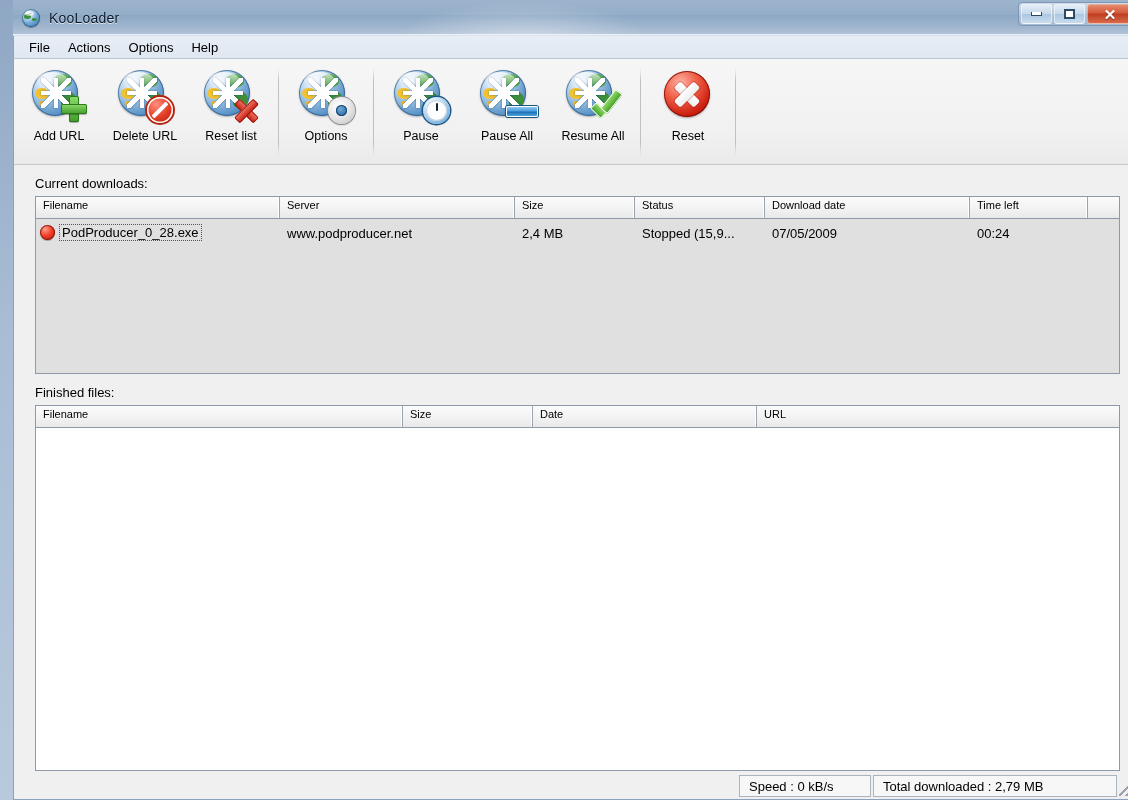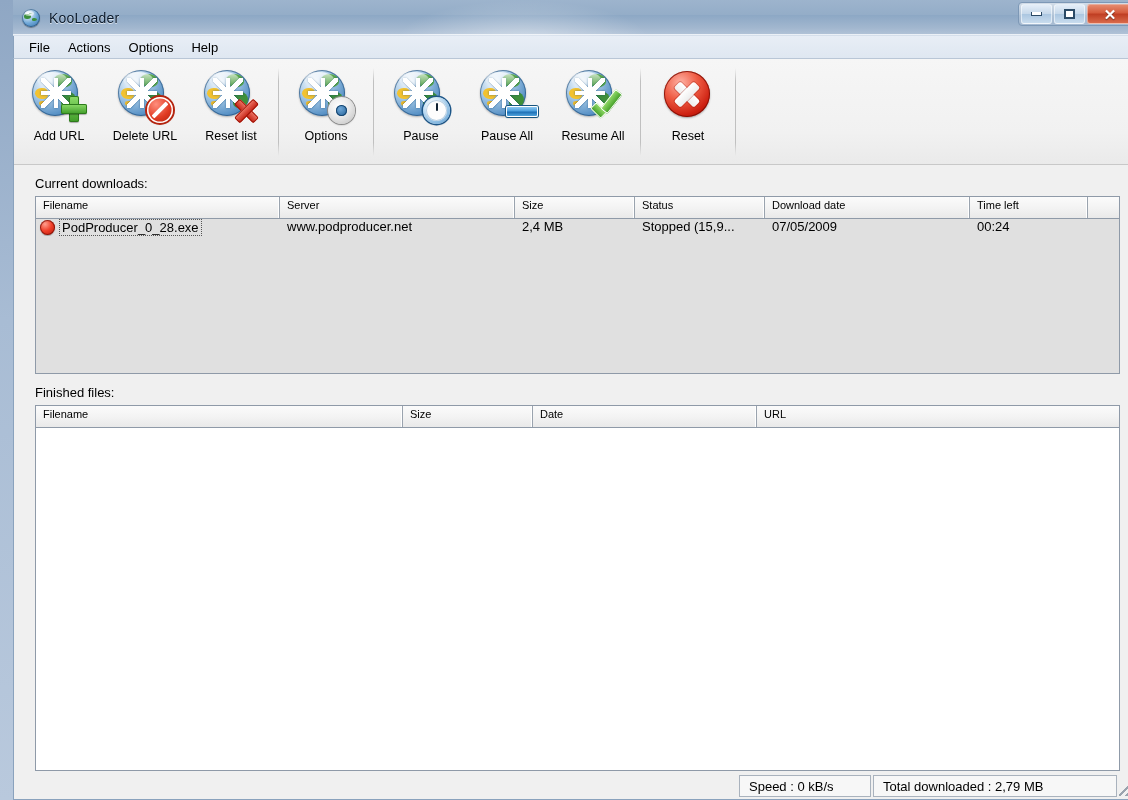--- a/index.html
+++ b/index.html
@@ -332,21 +332,21 @@
     padding: 2px 0 0 7px;
     border-right: 1px solid #9aa3ae;
     box-shadow: inset -1px 0 0 #ffffff;
     white-space: nowrap; overflow: hidden;
     cursor: pointer;
   }
   .hdr-cell:last-child { border-right: none; box-shadow: none; }
 
   .body-rows { flex: 1 1 auto; overflow: hidden; }
   .data-row {
-    display: flex; align-items: flex-start;
+    display: flex; align-items: flex-end;
     height: 22px;
     font-size: 13px; color: #000;
   }
   .cell { padding-left: 7px; white-space: nowrap; overflow: hidden; }
   .cell-filename {
     display: flex; align-items: center; gap: 4px;
     padding-left: 4px;
   }
   .fname-focus {
     border: 1px dotted #555; padding: 0 2px;

